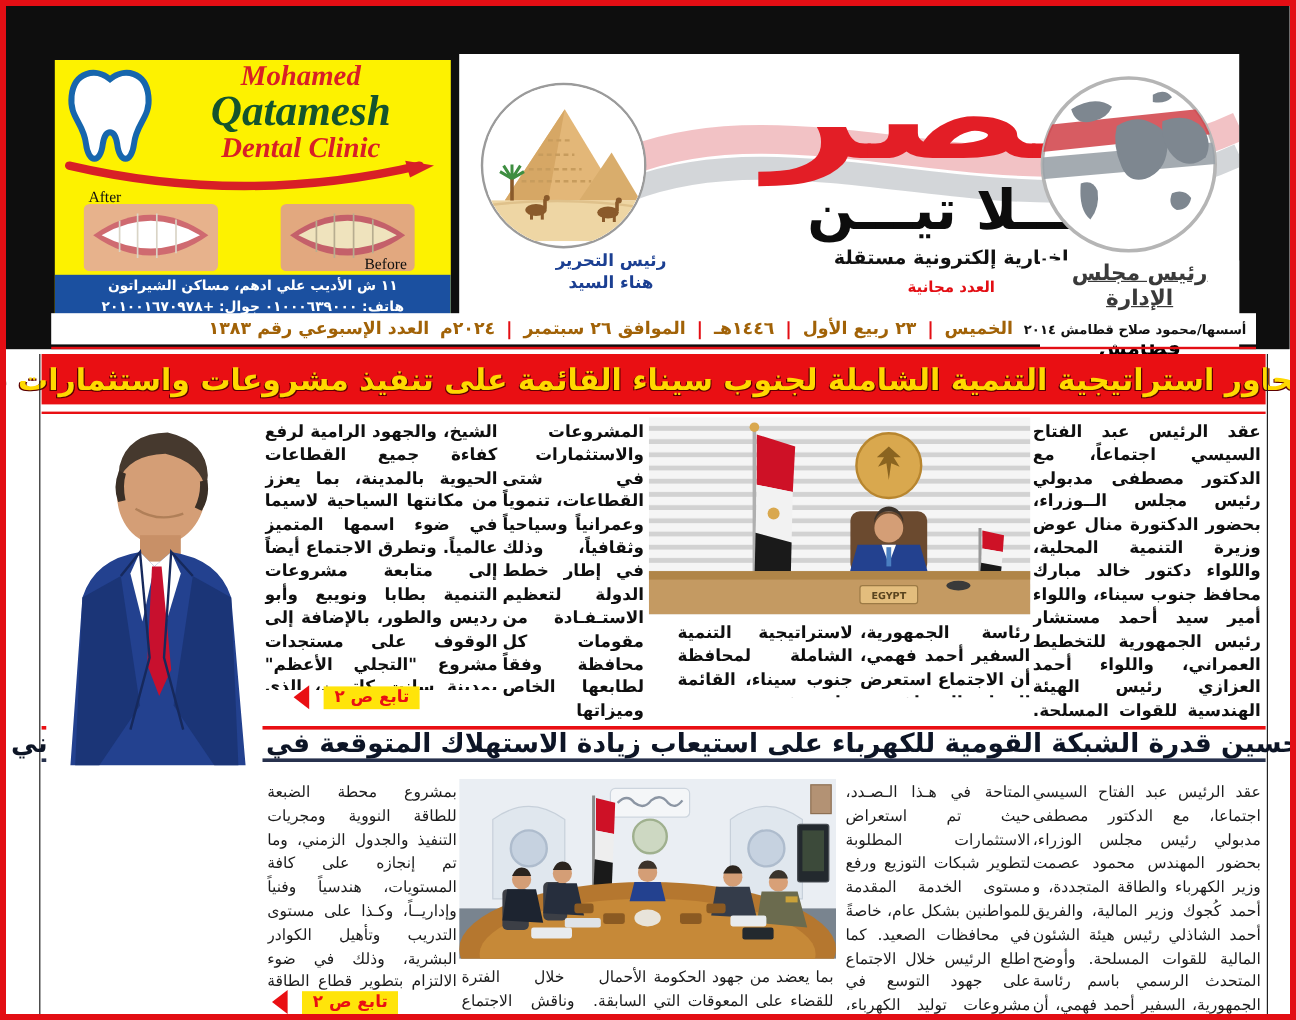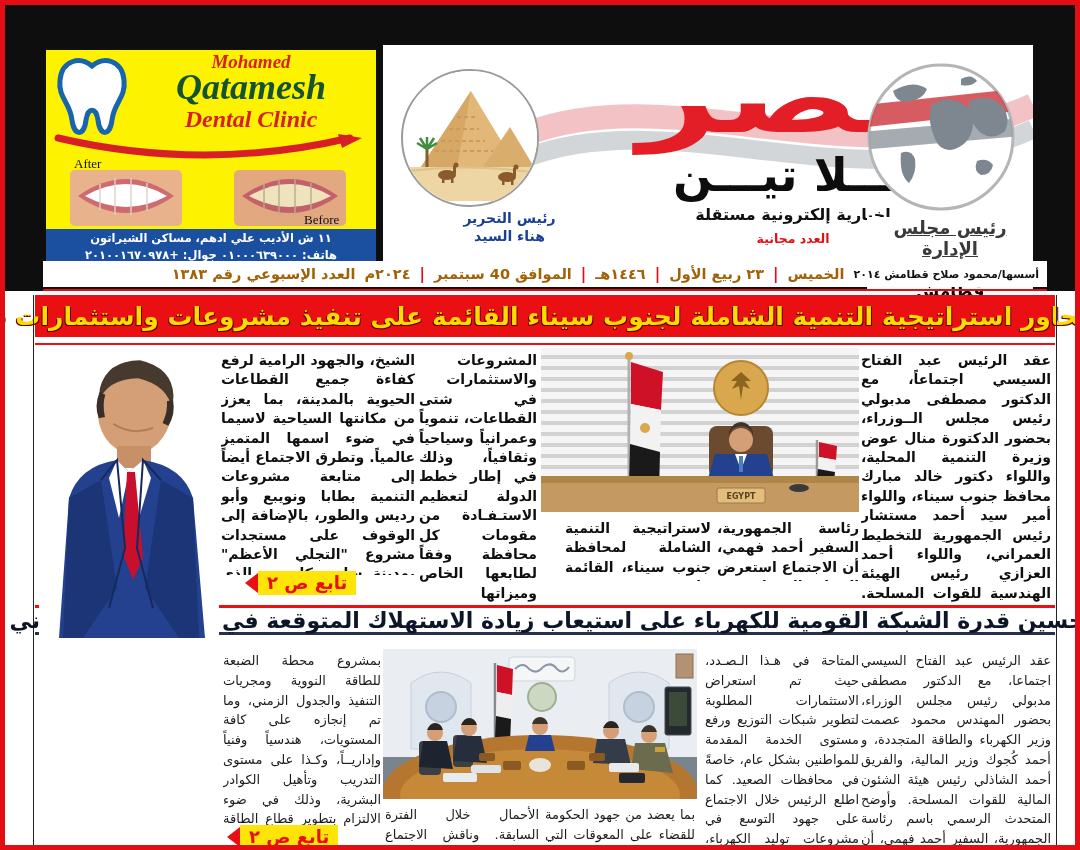--- a/index.html
+++ b/index.html
@@ -7,21 +7,21 @@
         border:5px solid #e30e14;background:#fff;overflow:hidden;
         font-family:"DejaVu Sans",sans-serif;direction:rtl;}
   .abs{position:absolute;}
   
   .mast-black{left:0;top:0;width:1070px;height:286px;background:#0e0e0e;}
   .panel{background:#fff;}
   
   .ad{left:41px;top:45px;width:330px;height:232px;background:#fdf200;overflow:hidden;}
   .ad .brand{position:absolute;right:6px;top:2px;left:86px;text-align:center;
              font-family:"Liberation Serif",serif;font-style:italic;line-height:1;}
-  .b1{color:#d81f26;font-size:19px;font-weight:700;}
+  .b1{color:#d81f26;font-size:24px;font-weight:700;}
   .b2{color:#14532d;font-size:36px;font-weight:700;margin-top:-2px;}
   .b3{color:#d81f26;font-size:24px;font-weight:700;margin-top:2px;}
   .ad-label{position:absolute;font-family:"Liberation Serif",serif;font-size:13px;color:#111;}
   .ad-blue{position:absolute;left:0;right:0;bottom:0;height:52px;background:#1b50a0;
            color:#fff;font-size:11.5px;font-weight:700;text-align:center;line-height:17px;padding-top:1px;}
   
   .center{left:378px;top:40px;width:650px;height:218px;background:#fff;overflow:hidden;}
   .pyr{position:absolute;left:18px;top:24px;width:134px;height:134px;border:2px solid #9b9b9b;
        border-radius:50%;overflow:hidden;background:#fff;}
   .editor{position:absolute;left:0;top:164px;width:175px;text-align:center;
@@ -56,22 +56,22 @@
   .h2bar span{color:#0d1526;font-size:22px;font-weight:900;white-space:nowrap;}
   
   .rule{background:#e90f13;height:2px;}
   .edge-v{background:#222;width:1px;}
   .edge-h{background:#111;height:2px;}
   
   .t1{font-size:14px;line-height:19.4px;font-weight:700;color:#0f0f0f;text-align:justify;overflow:hidden;}
   .t2{font-size:13px;line-height:19.8px;font-weight:400;color:#1c1c1c;text-align:justify;overflow:hidden;}
   
   .tagwrap{display:flex;align-items:center;z-index:6;}
-  .cont-tag{background:#ffe40a;color:#e90f13;font-weight:900;font-size:18px;
-            padding:1px 9px 2px;white-space:nowrap;}
+  .cont-tag{background:#ffe40a;color:#e90f13;font-weight:900;font-size:14px;
+            padding:1px 9px 2px;white-space:nowrap;margin-left:12px;}
   .cont-arrow{width:0;height:0;border-top:10px solid transparent;border-bottom:10px solid transparent;
             border-right:13px solid #e90f13;}
   .photo{overflow:hidden;background:#fff;}
 </style>
 </head>
 <body>
 
 <div class="page">
 
   <div class="abs mast-black"></div>
@@ -176,21 +176,21 @@
   </div>
 
   <div class="abs dateline">
     <span class="founded">أسسها/محمود صلاح قطامش ٢٠١٤</span>
     <span class="d-item">الخميس</span>
     <span class="d-sep">|</span>
     <span class="d-item">٢٣ ربيع الأول</span>
     <span class="d-sep">|</span>
     <span class="d-item">١٤٤٦هـ</span>
     <span class="d-sep">|</span>
-    <span class="d-item">الموافق 40 سبتمبر</span>
+    <span class="d-item">الموافق ٢٦ سبتمبر</span>
     <span class="d-sep">|</span>
     <span class="d-item">٢٠٢٤م</span>
     <span class="d-issue">العدد الإسبوعي رقم ١٣٨٣</span>
   </div>
   <div class="abs redline"></div>
 
   <div class="abs h1bar">
     <span>السيسي يستعرض محاور استراتيجية التنمية الشاملة لجنوب سيناء القائمة على تنفيذ مشروعات واستثمارات في شتى القطاعات</span>
   </div>
 

